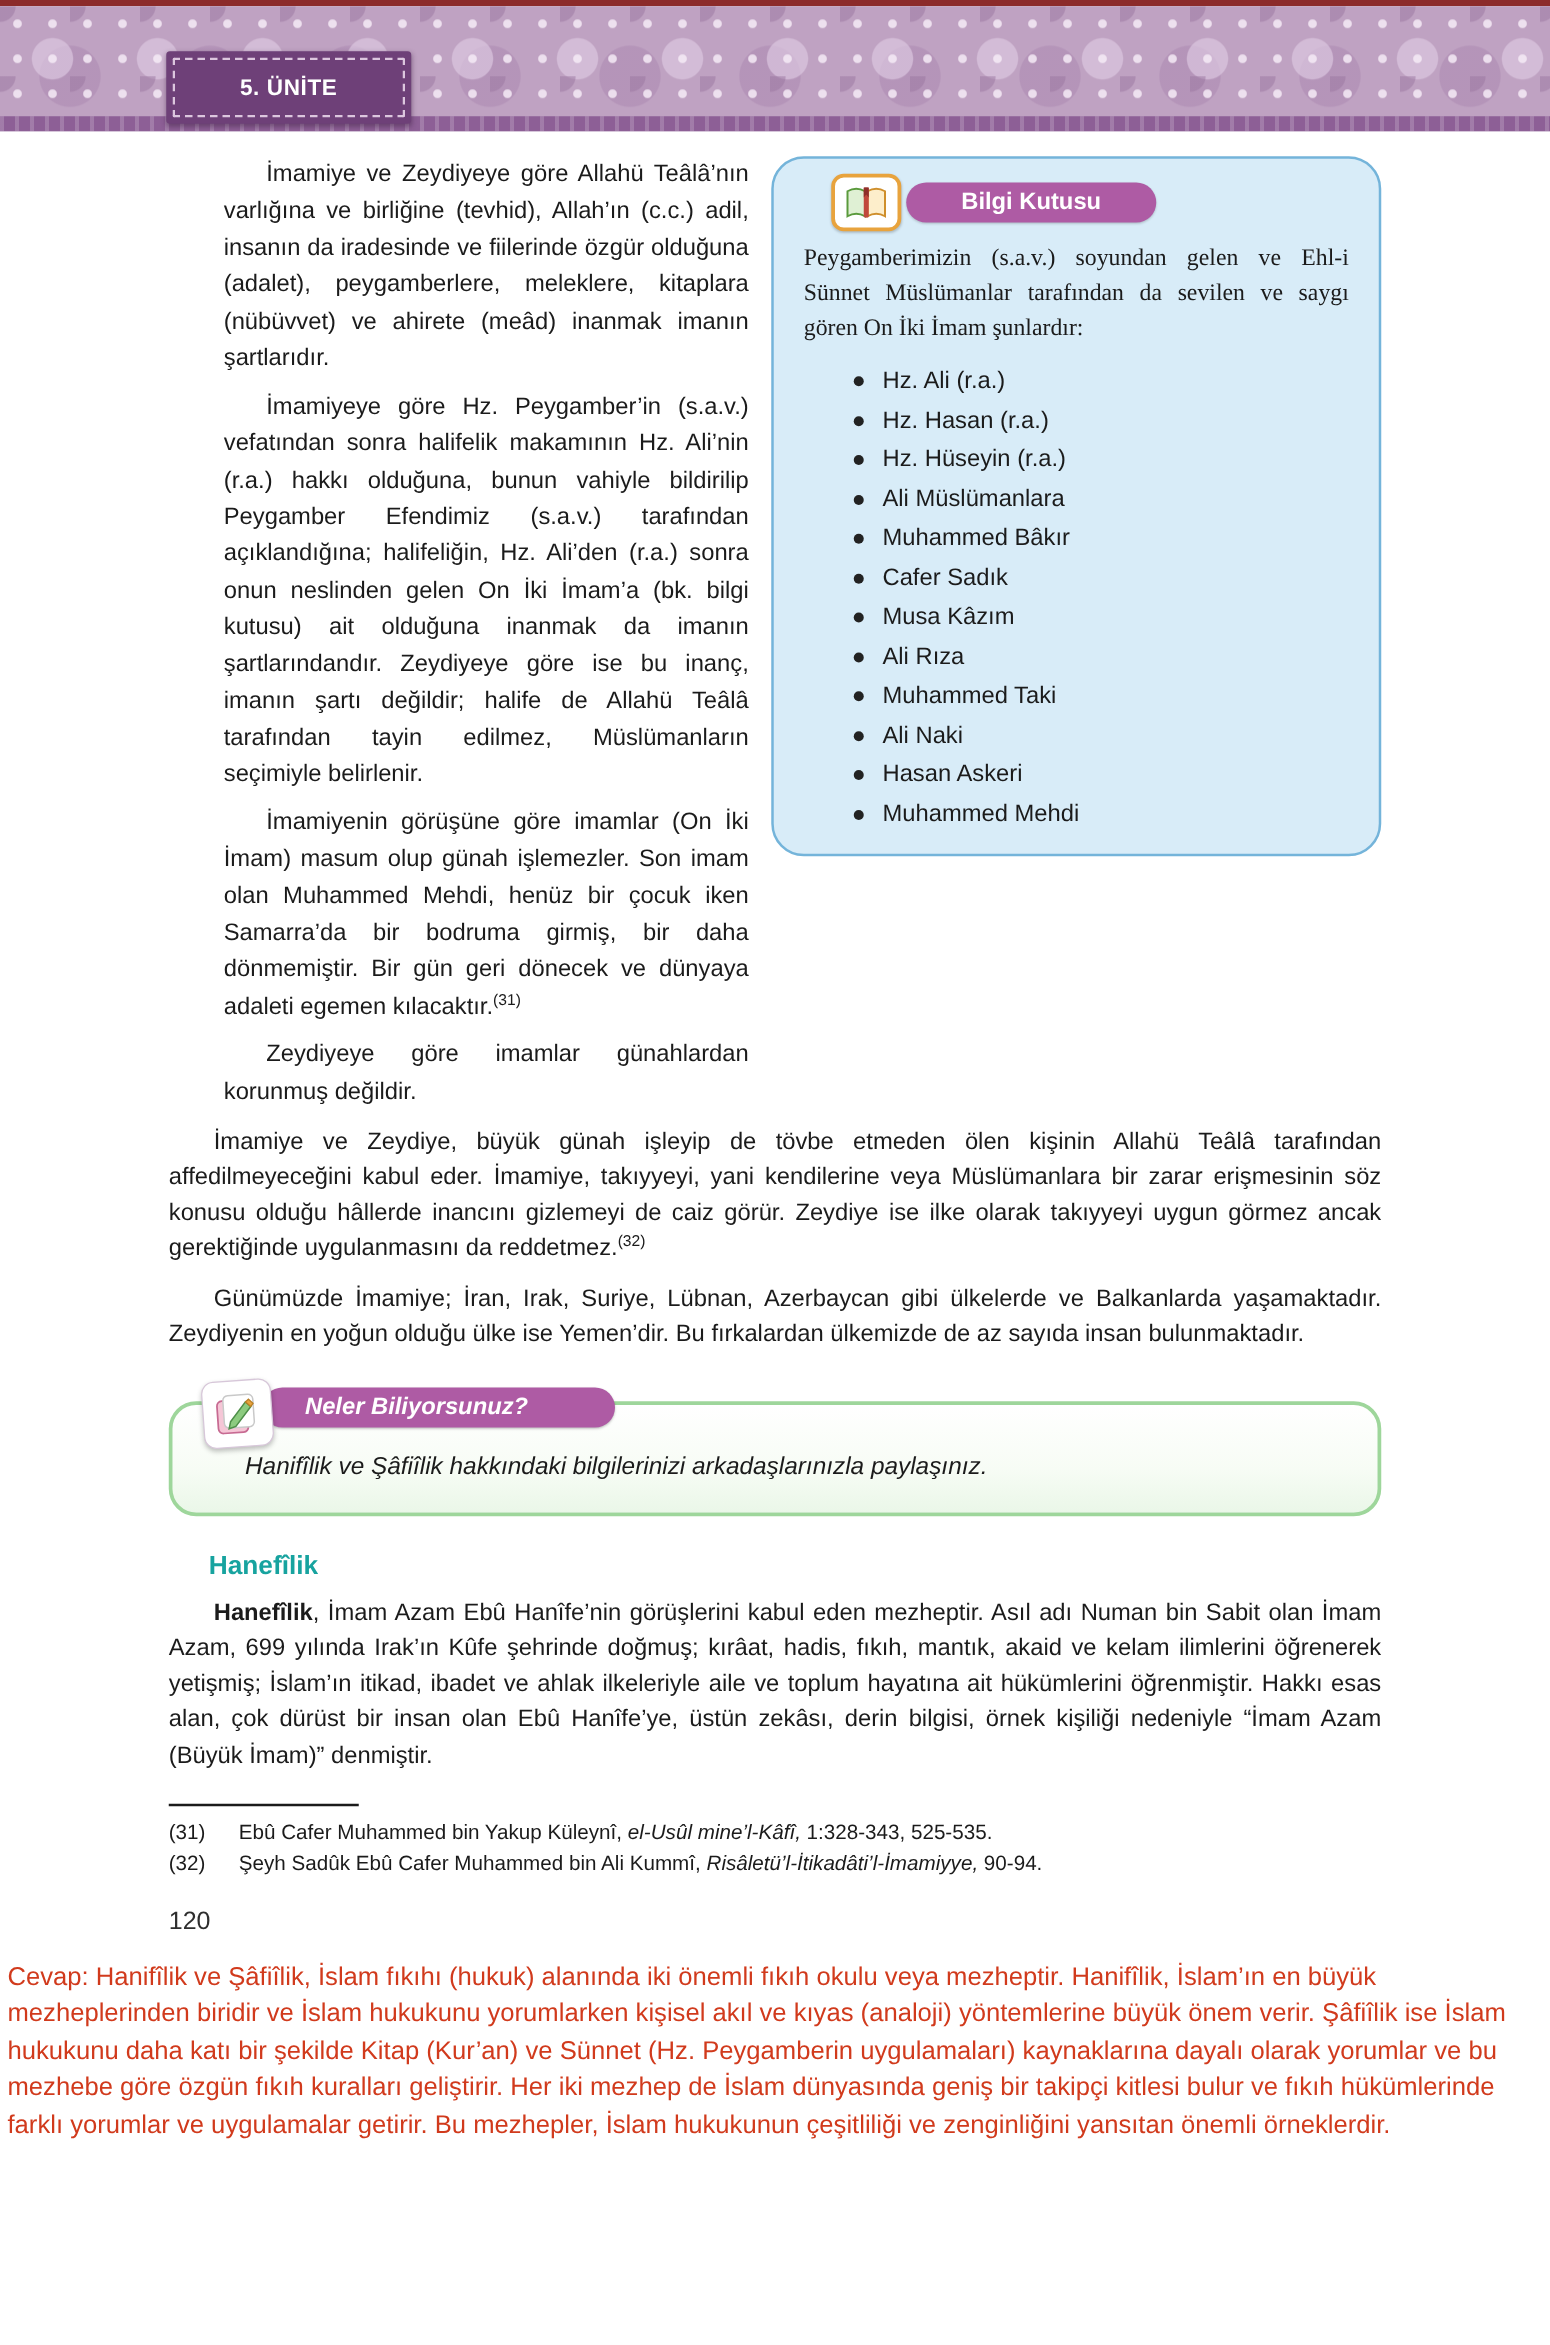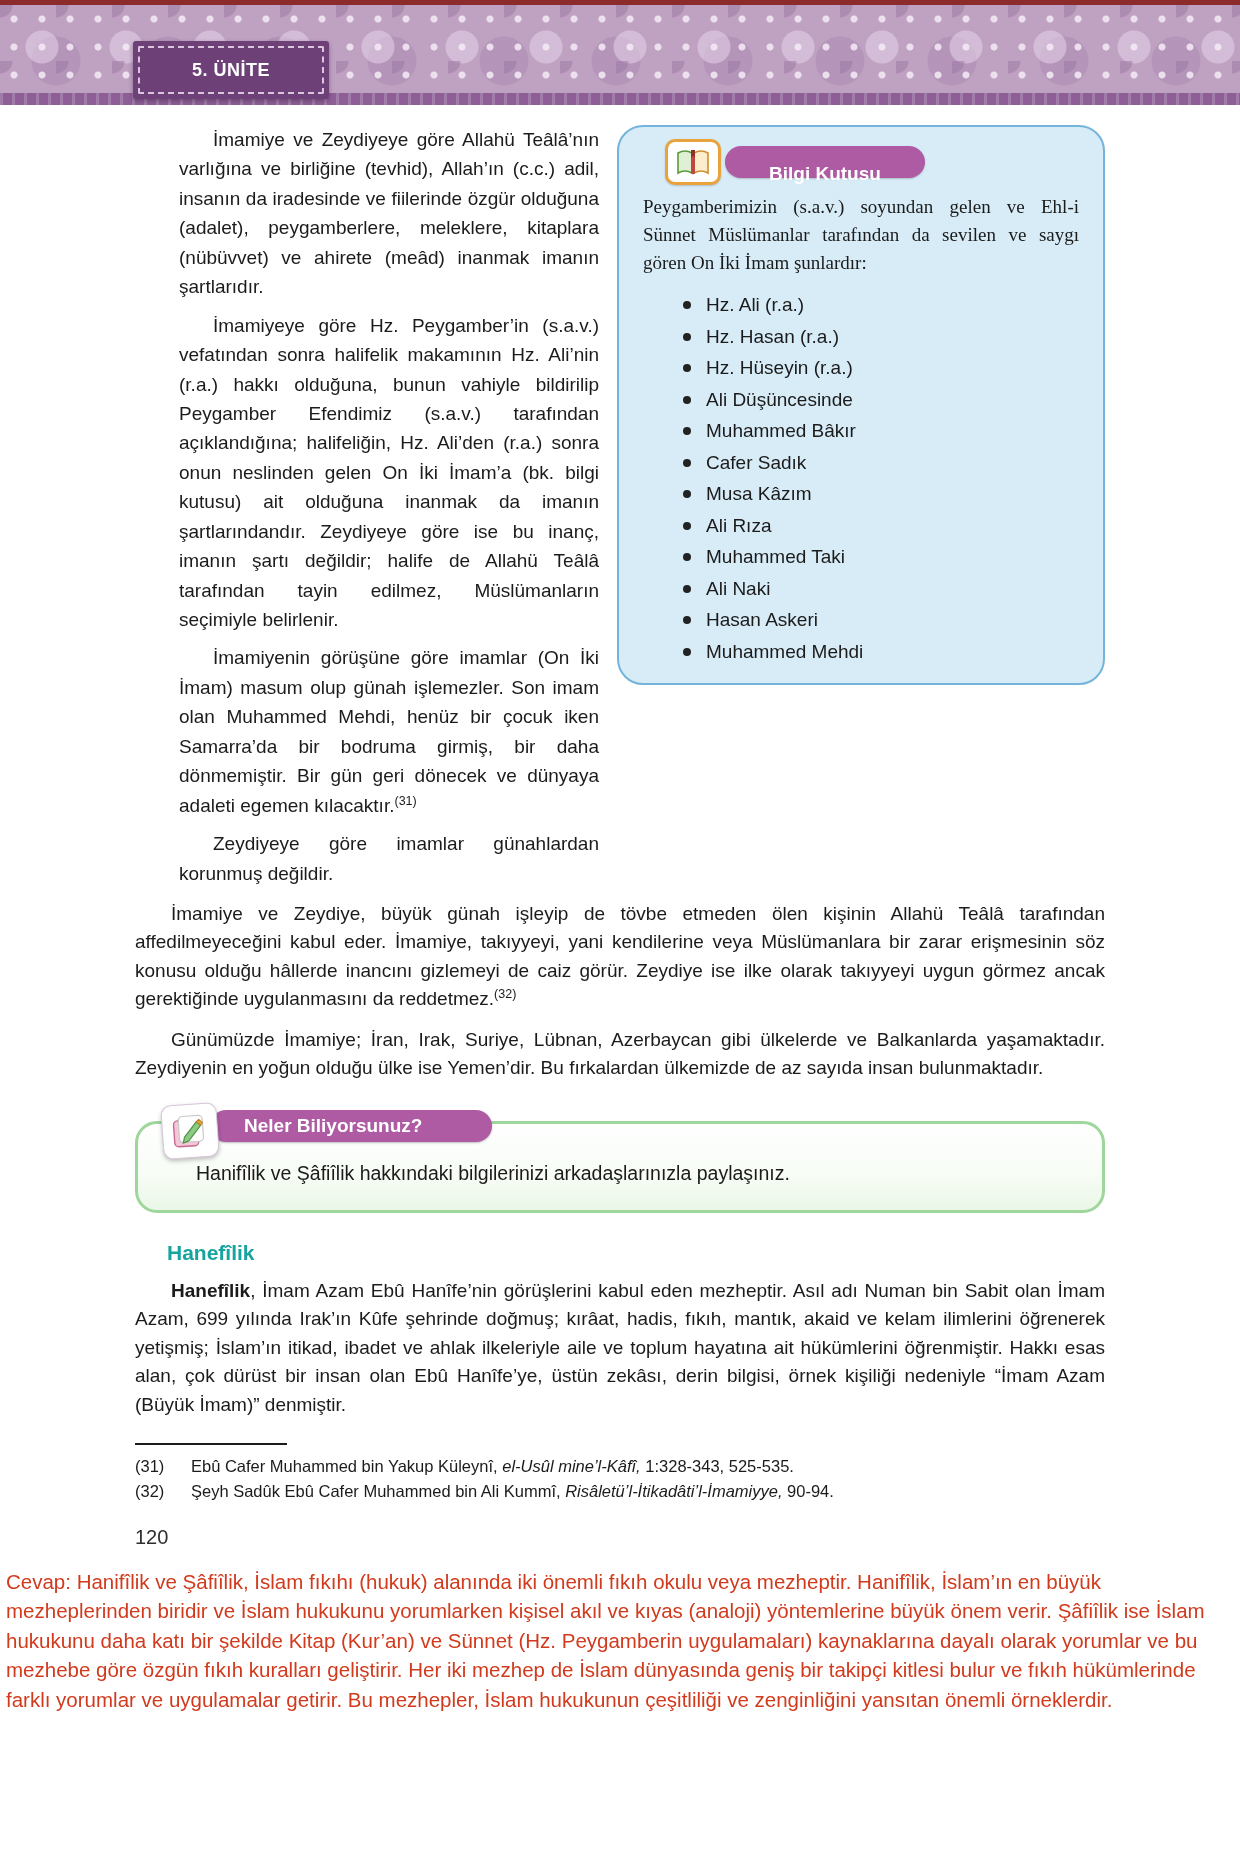--- a/index.html
+++ b/index.html
@@ -61,41 +61,41 @@
     border-radius:26px; padding:12px 20px 16px;
   }
   .info-box-header { display:flex; align-items:center; margin:0 0 8px 26px; }
   .info-box-icon {
     width:56px; height:46px; background:#ffffff; border:3px solid #e8a33d;
     border-radius:10px; display:flex; align-items:center; justify-content:center;
     flex:none; box-shadow:0 1px 2px rgba(0,0,0,.2); z-index:1;
   }
   .info-box-titlebar {
     margin-left:4px; background:#ae5ba4; color:#ffffff; font-weight:bold; font-size:19px;
-    height:32px; line-height:32px; border-radius:16px; padding:12px 44px; white-space:nowrap;
+    height:32px; line-height:32px; border-radius:16px; padding:0 44px; white-space:nowrap;
     box-shadow:0 1px 2px rgba(0,0,0,.2);
   }
   .info-box-intro {
     font-size:19px; line-height:1.48; text-align:justify; margin:4px 4px 12px; color:#1b1b1b;font-family:Liberation Serif, serif;
   }
   .imam-list { list-style:none; margin:2px 0 0 44px; }
   .imam-list li { display:flex; align-items:center; height:31.5px; }
   .bullet { width:8px; height:8px; border-radius:50%; background:#222; margin-right:15px; flex:none; }
   .imam-label { font-size:19px; color:#1b1b1b; }
 
   
   .section-heading {
     margin:34px 0 0 32px; font-size:24px; font-weight:bold; color:#8f4f9f;
   }
 
   
   .activity-box {
     position:relative; margin-top:38px; border:3px solid #9ed69b; border-radius:22px;
     background:linear-gradient(180deg, #ffffff 0%, #f7fcf5 60%, #eaf7e8 100%);
-    padding:34px 40px 20px 58px; min-height:92px;
+    padding:34px 40px 20px 58px; min-height:92px;font-style:italic;
   }
   .activity-icon {
     position:absolute; left:24px; top:-20px; width:56px; height:54px;
     background:#ffffff; border:1px solid #d7c7d9; border-radius:10px;
     display:flex; align-items:center; justify-content:center;
     box-shadow:0 2px 4px rgba(0,0,0,.25); transform:rotate(-4deg); z-index:2;
   }
   .activity-titlebar {
     position:absolute; left:72px; top:-14px; background:#ae5ba4; color:#fff;
     font-weight:bold; font-size:19px; height:32px; line-height:32px;
@@ -171,21 +171,21 @@
             <li>
             <span class="bullet"></span>
             <span class="imam-label">Hz. Hasan (r.a.)</span>
           </li>
             <li>
             <span class="bullet"></span>
             <span class="imam-label">Hz. Hüseyin (r.a.)</span>
           </li>
             <li>
             <span class="bullet"></span>
-            <span class="imam-label">Ali Düşüncesinde</span>
+            <span class="imam-label">Ali Müslümanlara</span>
           </li>
             <li>
             <span class="bullet"></span>
             <span class="imam-label">Muhammed Bâkır</span>
           </li>
             <li>
             <span class="bullet"></span>
             <span class="imam-label">Cafer Sadık</span>
           </li>
             <li>

